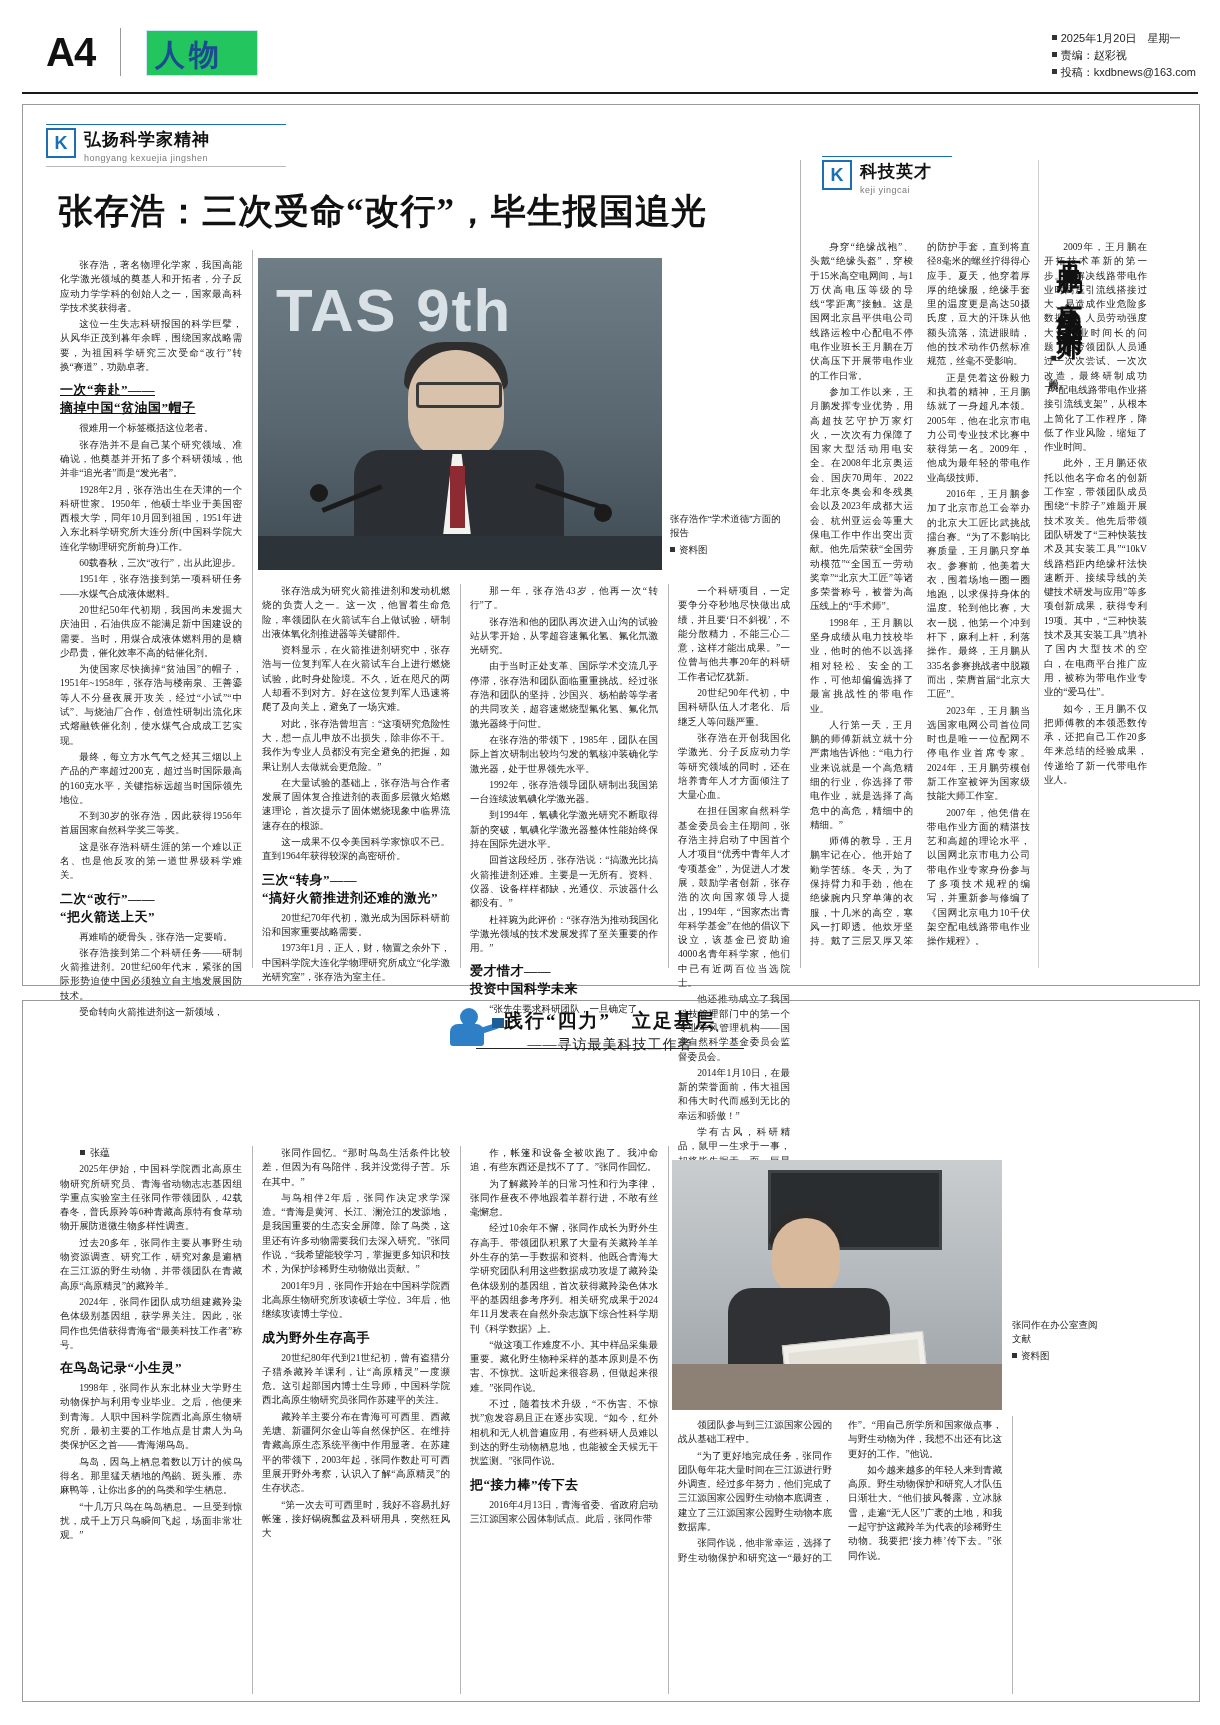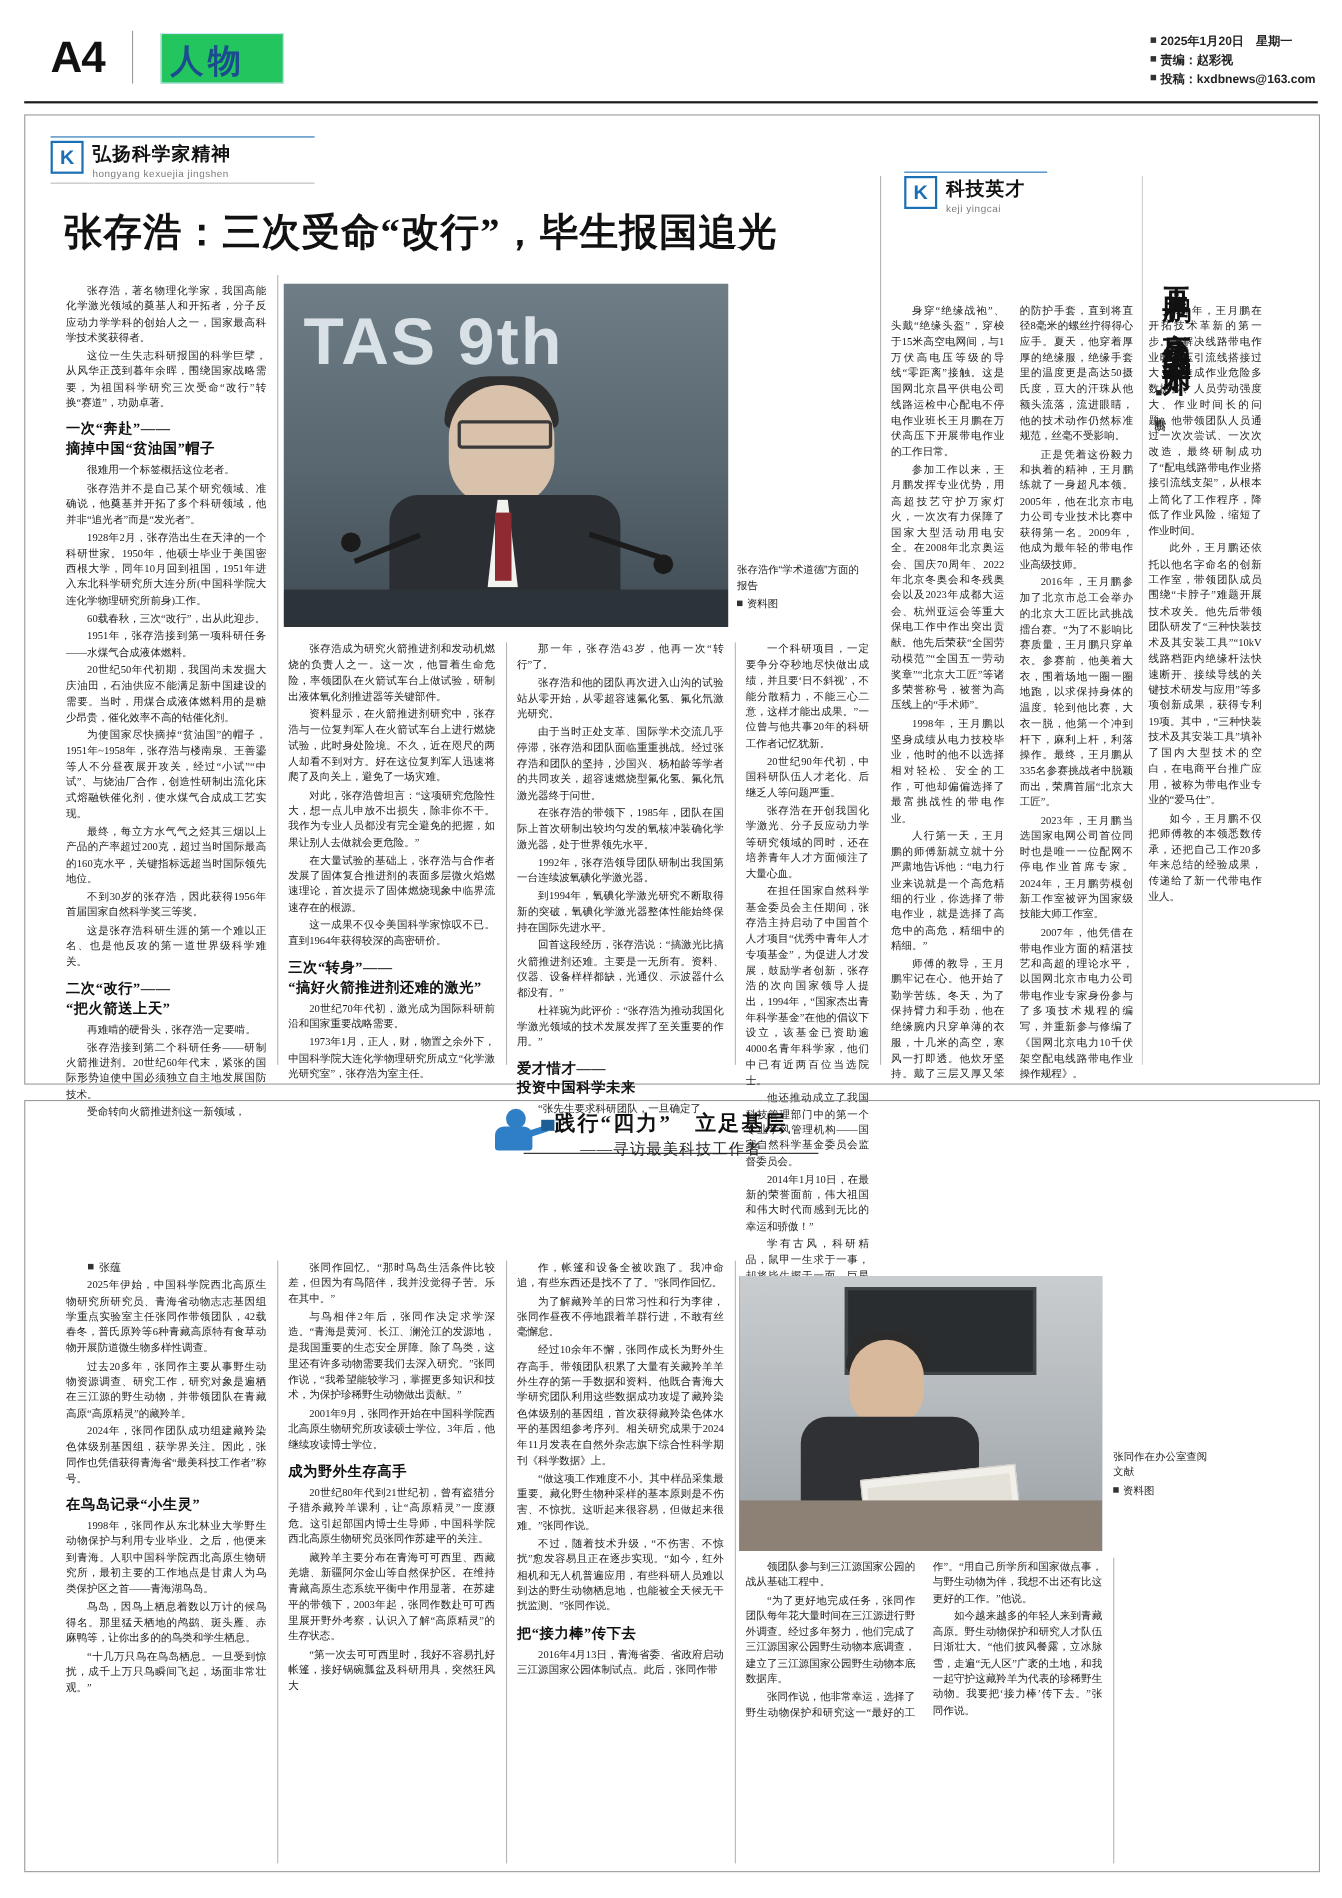--- a/index.html
+++ b/index.html
@@ -11,21 +11,21 @@
   .page{position:relative;width:1220px;height:1725px;overflow:hidden;}
 
   
   .masthead{position:absolute;left:0;top:0;width:1220px;height:96px;}
   .mh-page-no{position:absolute;left:46px;top:30px;font-family:"Liberation Sans",sans-serif;font-weight:bold;font-size:40px;letter-spacing:-1px;color:#111;}
   .mh-divider{position:absolute;left:120px;top:28px;width:1px;height:48px;background:#9a9a9a;}
   .mh-section{position:absolute;left:146px;top:30px;width:110px;height:44px;background:#22c55e;border:1px solid #cfe6f7;text-align:right;}
   .mh-section span{position:absolute;left:8px;top:4px;font-family:"Liberation Sans",sans-serif;font-weight:bold;font-size:30px;color:#1a4c8f;letter-spacing:4px;}
   .mh-title{position:absolute;right:278px;top:26px;font-family:"Liberation Serif",serif;font-weight:bold;font-size:40px;color:#111;letter-spacing:2px;}
   .mh-meta{position:absolute;right:24px;top:30px;text-align:left;font-family:"Liberation Sans",sans-serif;font-size:11px;color:#222;line-height:17px;}
-  .mh-meta div{white-space:nowrap;font-weight:bold;}
+  .mh-meta div{white-space:nowrap;}
   .mh-meta .sq{display:inline-block;width:5px;height:5px;background:#333;margin-right:4px;vertical-align:2px;}
   .mh-rule{position:absolute;left:22px;top:92px;width:1176px;height:2px;background:#1a1a1a;}
 
   
   .frame-top{position:absolute;left:22px;top:104px;width:1176px;height:880px;border:1px solid #9a9a9a;}
   .frame-bottom{position:absolute;left:22px;top:1000px;width:1176px;height:700px;border:1px solid #9a9a9a;}
 
   
   .vrule{position:absolute;background:#b5b5b5;width:1px;}
 
@@ -158,21 +158,21 @@
 
   <div class="vrule" style="left:252px;top:250px;height:718px;"></div>
   <div class="vrule" style="left:460px;top:584px;height:384px;"></div>
   <div class="vrule" style="left:668px;top:584px;height:384px;"></div>
   <div class="vrule" style="left:800px;top:160px;height:808px;"></div>
   <div class="vrule" style="left:1038px;top:160px;height:808px;background:#cfcfcf;"></div>
 
   <div class="col" style="left:60px;top:258px;width:182px;">
     <p>张存浩，著名物理化学家，我国高能化学激光领域的奠基人和开拓者，分子反应动力学学科的创始人之一，国家最高科学技术奖获得者。</p>
     <p>这位一生失志科研报国的科学巨擘，从风华正茂到暮年余晖，围绕国家战略需要，为祖国科学研究三次受命“改行”转换“赛道”，功勋卓著。</p>
-    <div class="sub" style="white-space:pre-line;">一次“奔赴”——
+    <div class="sub" style="white-space:pre-line;text-decoration:underline;">一次“奔赴”——
 摘掉中国“贫油国”帽子</div>
     <p>很难用一个标签概括这位老者。</p>
     <p>张存浩并不是自己某个研究领域、准确说，他奠基并开拓了多个科研领域，他并非“追光者”而是“发光者”。</p>
     <p>1928年2月，张存浩出生在天津的一个科研世家。1950年，他硕士毕业于美国密西根大学，同年10月回到祖国，1951年进入东北科学研究所大连分所(中国科学院大连化学物理研究所前身)工作。</p>
     <p>60载春秋，三次“改行”，出从此迎步。</p>
     <p>1951年，张存浩接到第一项科研任务——水煤气合成液体燃料。</p>
     <p>20世纪50年代初期，我国尚未发掘大庆油田，石油供应不能满足新中国建设的需要。当时，用煤合成液体燃料用的是糖少昂贵，催化效率不高的钴催化剂。</p>
     <p>为使国家尽快摘掉“贫油国”的帽子，1951年~1958年，张存浩与楼南泉、王善鎏等人不分昼夜展开攻关，经过“小试”“中试”、与烧油厂合作，创造性研制出流化床式熔融铁催化剂，使水煤气合成成工艺实现。</p>
     <p>最终，每立方水气气之烃其三烟以上产品的产率超过200克，超过当时国际最高的160克水平，关键指标远超当时国际领先地位。</p>
     <p>不到30岁的张存浩，因此获得1956年首届国家自然科学奖三等奖。</p>
@@ -214,21 +214,21 @@
     <p>一个科研项目，一定要争分夺秒地尽快做出成绩，并且要‘日不斜视’，不能分散精力，不能三心二意，这样才能出成果。”一位曾与他共事20年的科研工作者记忆犹新。</p>
     <p>20世纪90年代初，中国科研队伍人才老化、后继乏人等问题严重。</p>
     <p>张存浩在开创我国化学激光、分子反应动力学等研究领域的同时，还在培养青年人才方面倾注了大量心血。</p>
     <p>在担任国家自然科学基金委员会主任期间，张存浩主持启动了中国首个人才项目“优秀中青年人才专项基金”，为促进人才发展，鼓励学者创新，张存浩的次向国家领导人提出，1994年，“国家杰出青年科学基金”在他的倡议下设立，该基金已资助逾4000名青年科学家，他们中已有近两百位当选院士。</p>
     <p>他还推动成立了我国科技管理部门中的第一个专业学风管理机构——国家自然科学基金委员会监督委员会。</p>
     <p>2014年1月10日，在最新的荣誉面前，伟大祖国和伟大时代而感到无比的幸运和骄傲！”</p>
     <p>学有古风，科研精品，鼠甲一生求于一事，却将毕生握于一面。巨星虽陨落，但他的报国精神将浩然长存。</p>
     <p class="endnote">综合</p>
   </div>
 
-  <div class="col" style="left:810px;top:240px;width:220px;column-count:2;column-gap:14px;height:716px;margin-top:36px;">
+  <div class="col" style="left:810px;top:240px;width:220px;column-count:2;column-gap:14px;height:716px;">
     <p>身穿“绝缘战袍”、头戴“绝缘头盔”，穿梭于15米高空电网间，与1万伏高电压等级的导线“零距离”接触。这是国网北京昌平供电公司线路运检中心配电不停电作业班长王月鹏在万伏高压下开展带电作业的工作日常。</p>
     <p>参加工作以来，王月鹏发挥专业优势，用高超技艺守护万家灯火，一次次有力保障了国家大型活动用电安全。在2008年北京奥运会、国庆70周年、2022年北京冬奥会和冬残奥会以及2023年成都大运会、杭州亚运会等重大保电工作中作出突出贡献。他先后荣获“全国劳动模范”“全国五一劳动奖章”“北京大工匠”等诸多荣誉称号，被誉为高压线上的“手术师”。</p>
     <p>1998年，王月鹏以坚身成绩从电力技校毕业，他时的他不以选择相对轻松、安全的工作，可他却偏偏选择了最富挑战性的带电作业。</p>
     <p>人行第一天，王月鹏的师傅新就立就十分严肃地告诉他：“电力行业来说就是一个高危精细的行业，你选择了带电作业，就是选择了高危中的高危，精细中的精细。”</p>
     <p>师傅的教导，王月鹏牢记在心。他开始了勤学苦练。冬天，为了保持臂力和手劲，他在绝缘腕内只穿单薄的衣服，十几米的高空，寒风一打即透。他炊牙坚持。戴了三层又厚又笨的防护手套，直到将直径8毫米的螺丝拧得得心应手。夏天，他穿着厚厚的绝缘服，绝缘手套里的温度更是高达50摄氏度，豆大的汗珠从他额头流落，流进眼睛，他的技术动作仍然标准规范，丝毫不受影响。</p>
     <p>正是凭着这份毅力和执着的精神，王月鹏练就了一身超凡本领。2005年，他在北京市电力公司专业技术比赛中获得第一名。2009年，他成为最年轻的带电作业高级技师。</p>
     <p>2016年，王月鹏参加了北京市总工会举办的北京大工匠比武挑战擂台赛。“为了不影响比赛质量，王月鹏只穿单衣。参赛前，他美着大衣，围着场地一圈一圈地跑，以求保持身体的温度。轮到他比赛，大衣一脱，他第一个冲到杆下，麻利上杆，利落操作。最终，王月鹏从335名参赛挑战者中脱颖而出，荣膺首届“北京大工匠”。</p>
     <p>2023年，王月鹏当选国家电网公司首位同时也是唯一一位配网不停电作业首席专家。2024年，王月鹏劳模创新工作室被评为国家级技能大师工作室。</p>
     <p>2007年，他凭借在带电作业方面的精湛技艺和高超的理论水平，以国网北京市电力公司带电作业专家身份参与了多项技术规程的编写，并重新参与修编了《国网北京电力10千伏架空配电线路带电作业操作规程》。</p>
     <p>2009年，王月鹏在开拓技术革新的第一步。为解决线路带电作业时高压引流线搭接过大、易造成作业危险多数据多、人员劳动强度大、作业时间长的问题，他带领团队人员通过一次次尝试、一次次改造，最终研制成功了“配电线路带电作业搭接引流线支架”，从根本上简化了工作程序，降低了作业风险，缩短了作业时间。</p>

